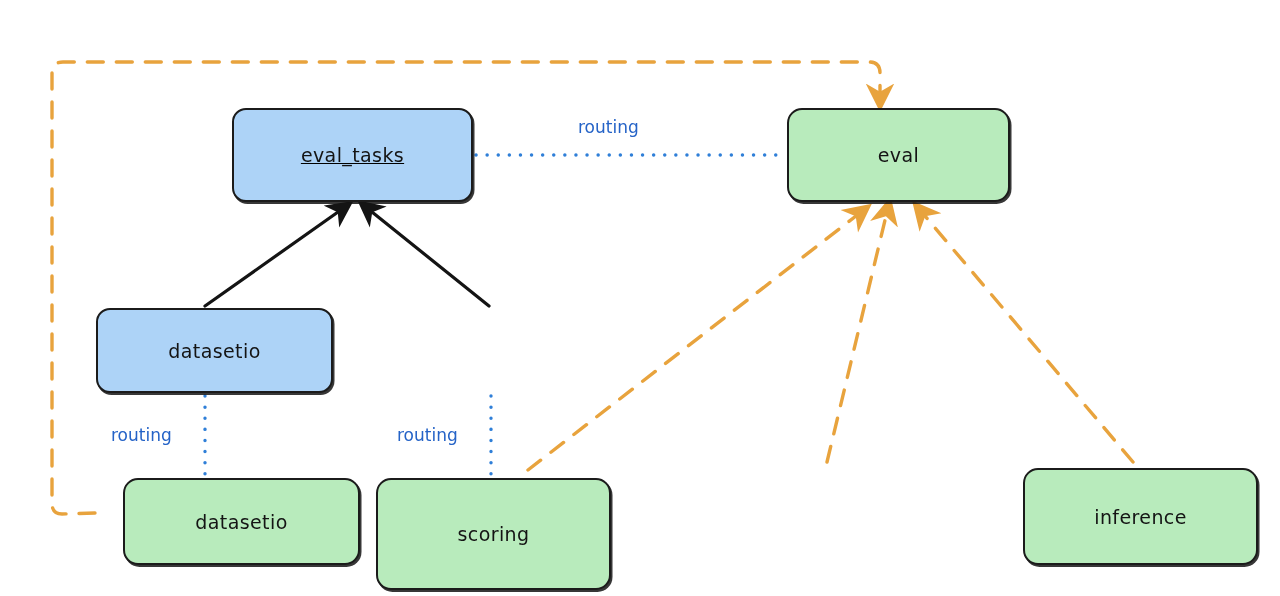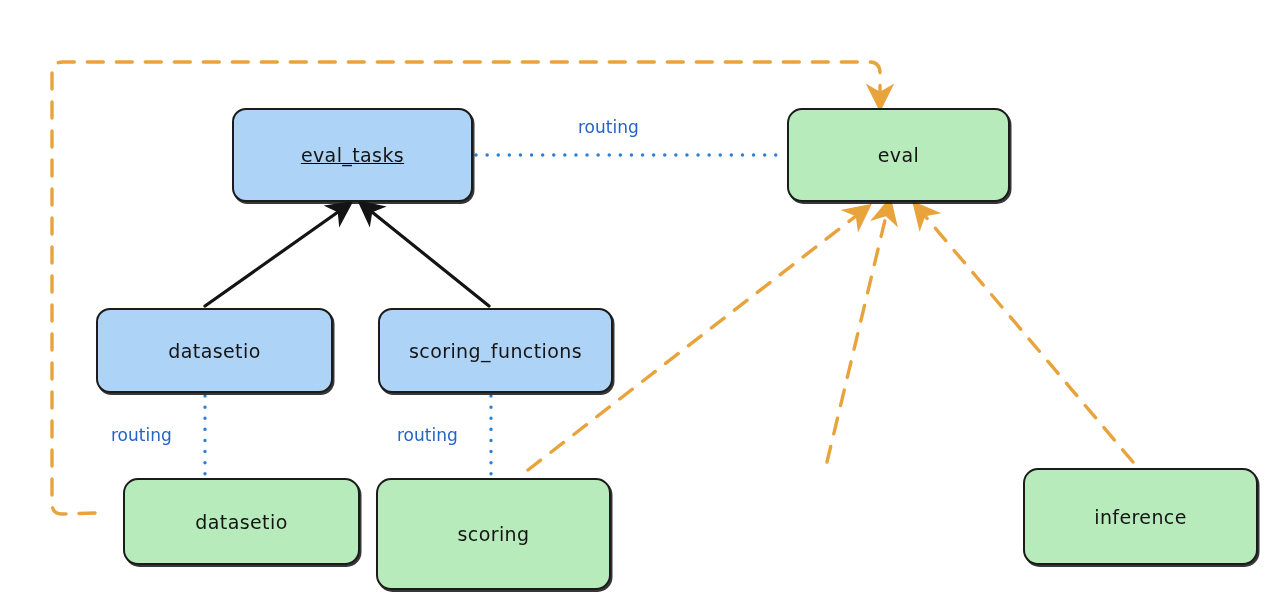--- a/index.html
+++ b/index.html
@@ -92,23 +92,20 @@
   </div>
 
   <div class="node green" style="left:787px; top:108px; width:223px; height:94px;">
     <span class="node-label">eval</span>
   </div>
 
   <div class="node blue" style="left:96px; top:308px; width:237px; height:85px;">
     <span class="node-label">datasetio</span>
   </div>
 
-  <div class="node blue" style="left:378px; top:308px; width:235px; height:85px;">
-    <span class="node-label">scoring_functions</span>
-  </div>
 
   <div class="node green" style="left:95px; top:478px; width:237px; height:87px;margin-left:28px;">
     <span class="node-label">datasetio</span>
   </div>
 
   <div class="node green" style="left:376px; top:478px; width:235px; height:112px;">
     <span class="node-label">scoring</span>
   </div>
 
 

